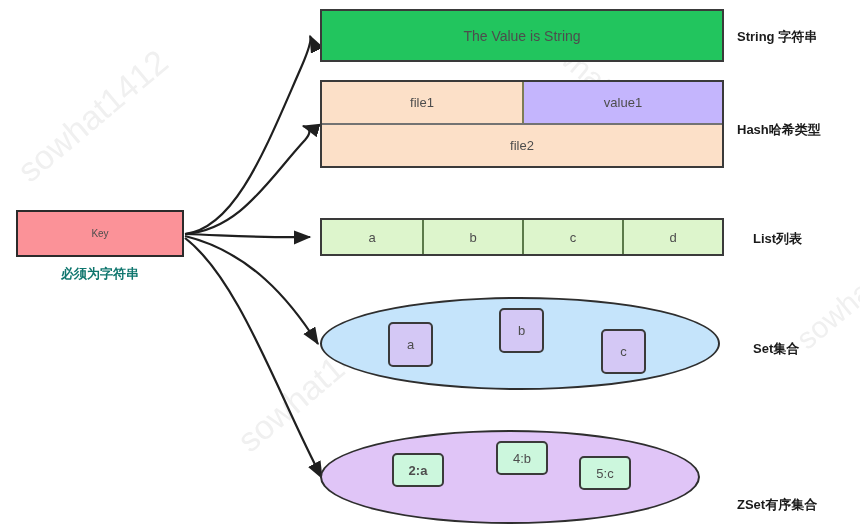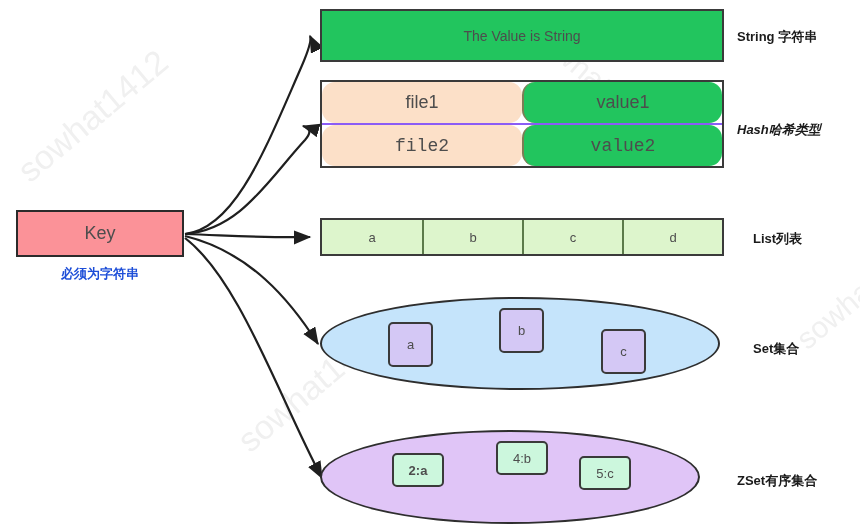--- a/index.html
+++ b/index.html
@@ -49,30 +49,30 @@
     font-size: 13px;
     font-family: "Liberation Sans", "DejaVu Sans", sans-serif;
   }
 
   
   #key-box {
     left: 16px; top: 210px;
     width: 168px; height: 47px;
     background: #fb9298;
     border-color: #2b2b2b;
-    font-size: 18px;
+    font-size: 10px;
   }
   #key-caption {
     position: absolute;
     left: 16px; top: 265px;
     width: 168px;
     text-align: center;
     font-size: 13px;
     font-weight: bold;
-    color: #1d4ed8;
+    color: #0f766e;
     font-family: "Liberation Sans", "DejaVu Sans", sans-serif;
   }
 
   
   #string-box {
     left: 320px; top: 9px;
     width: 404px; height: 53px;
     background: #22c55e;
     border-color: #3a3a3a;
     font-size: 14px;
@@ -86,33 +86,32 @@
     box-sizing: border-box;
     border: 2px solid #3a3a3a;
     display: flex;
     flex-direction: column;
   }
   .hash-row {
     flex: 1 1 50%;
     display: flex;
     min-height: 0;
   }
-  .hash-row + .hash-row { border-top: 2px solid #8b5cf6; font-family: Liberation Mono, monospace; }
+  .hash-row + .hash-row { border-top: 2px solid #737373; }
   .hash-key, .hash-val {
     flex: 1 1 50%;
     display: flex;
     align-items: center;
     justify-content: center;
-    font-size: 18px;
-    color: #4d4d4d;
-    box-sizing: border-box;
-    border-radius: 13px;
+    font-size: 13px;
+    color: #4d4d4d;
+    box-sizing: border-box;
   }
   .hash-key { background: #fce0c8; }
-  .hash-val { background: #22c55e; border-left: 2px solid #7d7d55; }
+  .hash-val { background: #c4b5fd; border-left: 2px solid #7d7d55; }
 
   
   #list-box {
     position: absolute;
     left: 320px; top: 218px;
     width: 404px; height: 38px;
     box-sizing: border-box;
     border: 2px solid #3a3a3a;
     display: flex;
   }
@@ -207,24 +206,23 @@
   </div>
   <div class="legend" style="left:737px; top:28px;">String 字符串</div>
 
   <div id="hash-table">
     <div class="hash-row">
       <div class="hash-key">file1</div>
       <div class="hash-val">value1</div>
     </div>
     <div class="hash-row">
       <div class="hash-key">file2</div>
-      <div class="hash-val">value2</div>
     </div>
   </div>
-  <div class="legend" style="left:737px; top:121px;font-style:italic;">Hash哈希类型</div>
+  <div class="legend" style="left:737px; top:121px;">Hash哈希类型</div>
 
   <div id="list-box">
     <div class="list-cell">a</div>
     <div class="list-cell">b</div>
     <div class="list-cell">c</div>
     <div class="list-cell">d</div>
   </div>
   <div class="legend" style="left:753px; top:230px;">List列表</div>
 
   <div class="ellipse" id="set-ellipse"></div>
@@ -242,15 +240,15 @@
   <div class="ellipse" id="zset-ellipse"></div>
   <div class="member zset-m" style="left:392px; top:453px;font-weight:bold;">
     <span>2:a</span>
   </div>
   <div class="member zset-m" style="left:496px; top:441px;align-items:center;">
     <span>4:b</span>
   </div>
   <div class="member zset-m" style="left:579px; top:456px;">
     <span>5:c</span>
   </div>
-  <div class="legend" style="left:737px; top:472px;">ZSet有序集合</div>
+  <div class="legend" style="left:737px; top:496px;">ZSet有序集合</div>
 
 </div>
 
 </body></html>

